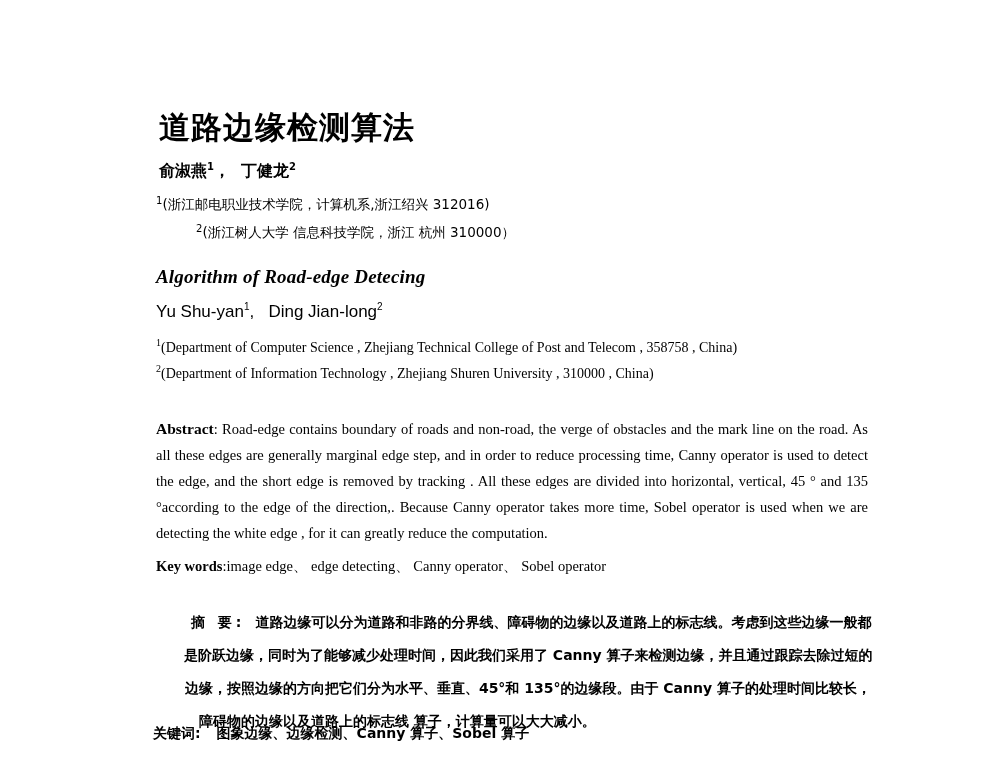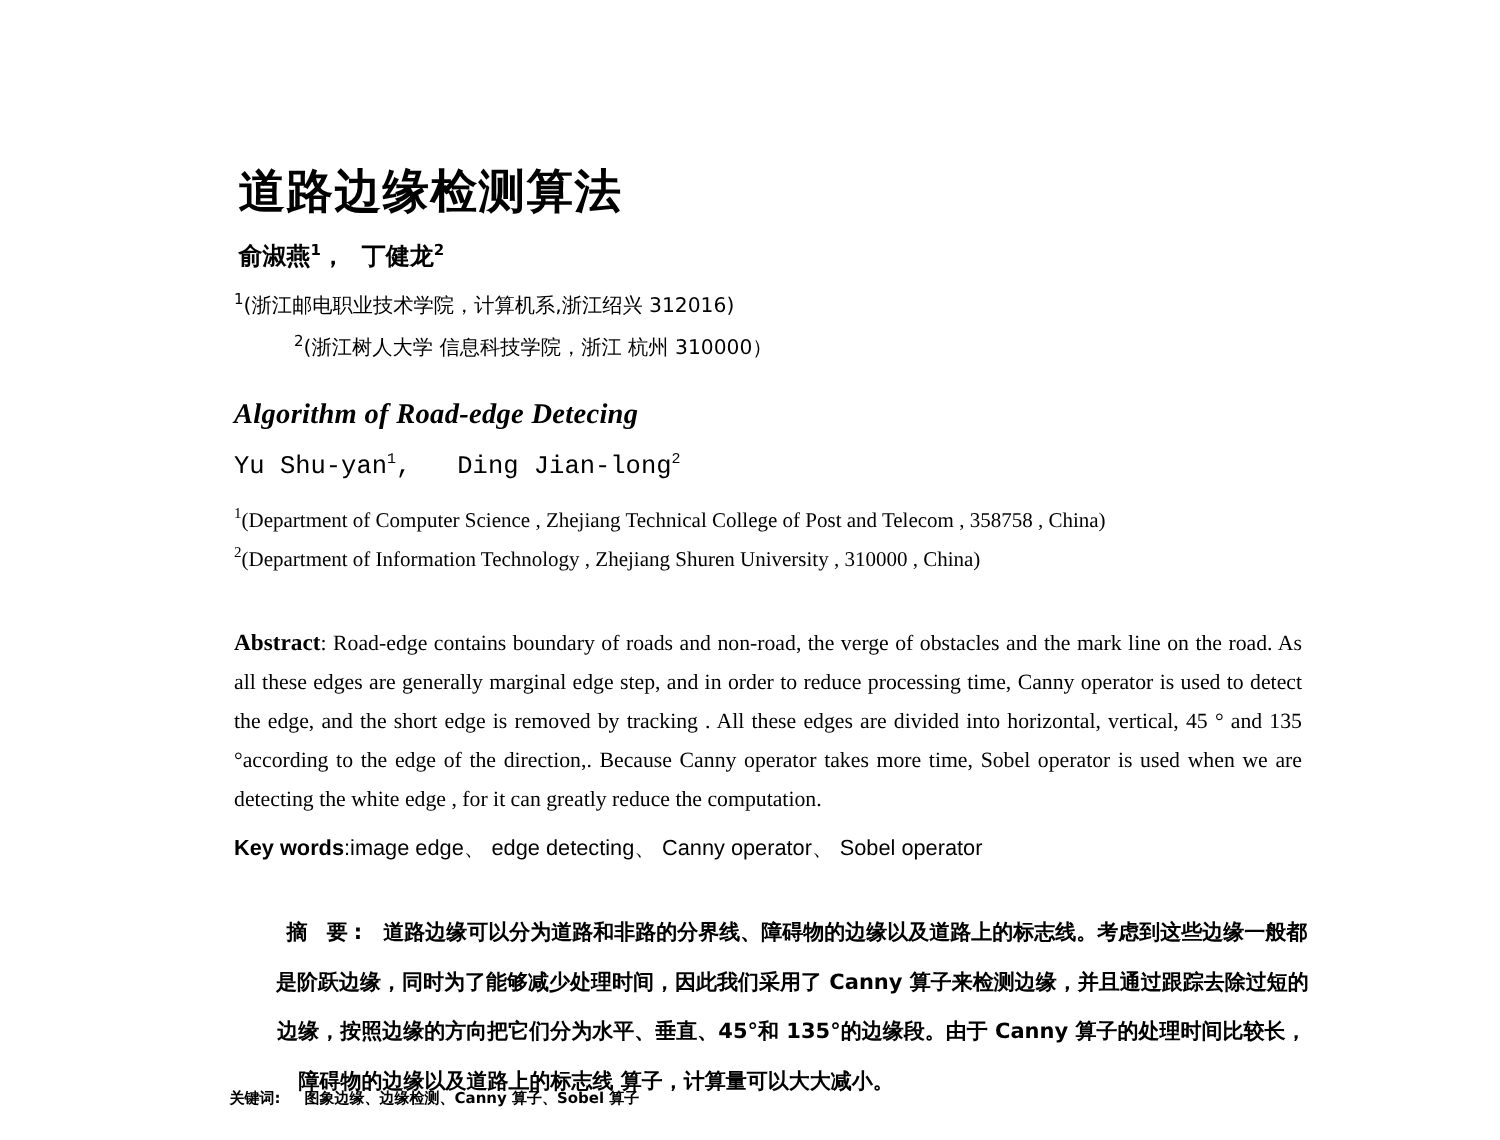--- a/index.html
+++ b/index.html
@@ -81,21 +81,21 @@
     line-height: 26px;
     white-space: nowrap;
     font-style: italic;
   }
 
   
   .en-authors {
     position: absolute;
     left: 144px;
     top: 300px;
-    font-family: Liberation Mono, monospace;
+    font-family: Liberation Sans, sans-serif;
     font-size: 17px;
     line-height: 24px;
     white-space: nowrap;
   }
 
   
   .en-affil {
     position: absolute;
     left: 144px;
     font-family: "Liberation Serif", "DejaVu Serif", serif;
@@ -120,21 +120,21 @@
   }
   .abstract-block .lead {
     font-weight: 700;
     font-size: 15.5px;
   }
 
   .keywords-en {
     position: absolute;
     left: 144px;
     top: 553px;
-    font-family: Liberation Sans, sans-serif;
+    font-family: Liberation Serif, serif;
     font-size: 14.5px;
     line-height: 26px;
     white-space: nowrap;
   }
   .keywords-en .lead {
     font-weight: 700;
   }
 
   
   .cn-abstract {
@@ -158,21 +158,21 @@
   }
   .cn-ab-line.first { text-indent: 0; margin-left: 38px; }
   .cn-ab-line.cont { padding-left: 31px; text-align: right; }
   .cn-ab-line.last { padding-left: 46px; }
 
   .keywords-cn {
     position: absolute;
     left: 141px;
     top: 720px;
     font-family: "DejaVu Sans", "Liberation Sans", sans-serif;
-    font-size: 10px;
+    font-size: 14px;
     line-height: 26px;
     white-space: nowrap;
     font-weight: 600;
   }
   .keywords-cn .lead {
     font-weight: 700;
     margin-right: 16px;
   }
 </style>
 </head>

